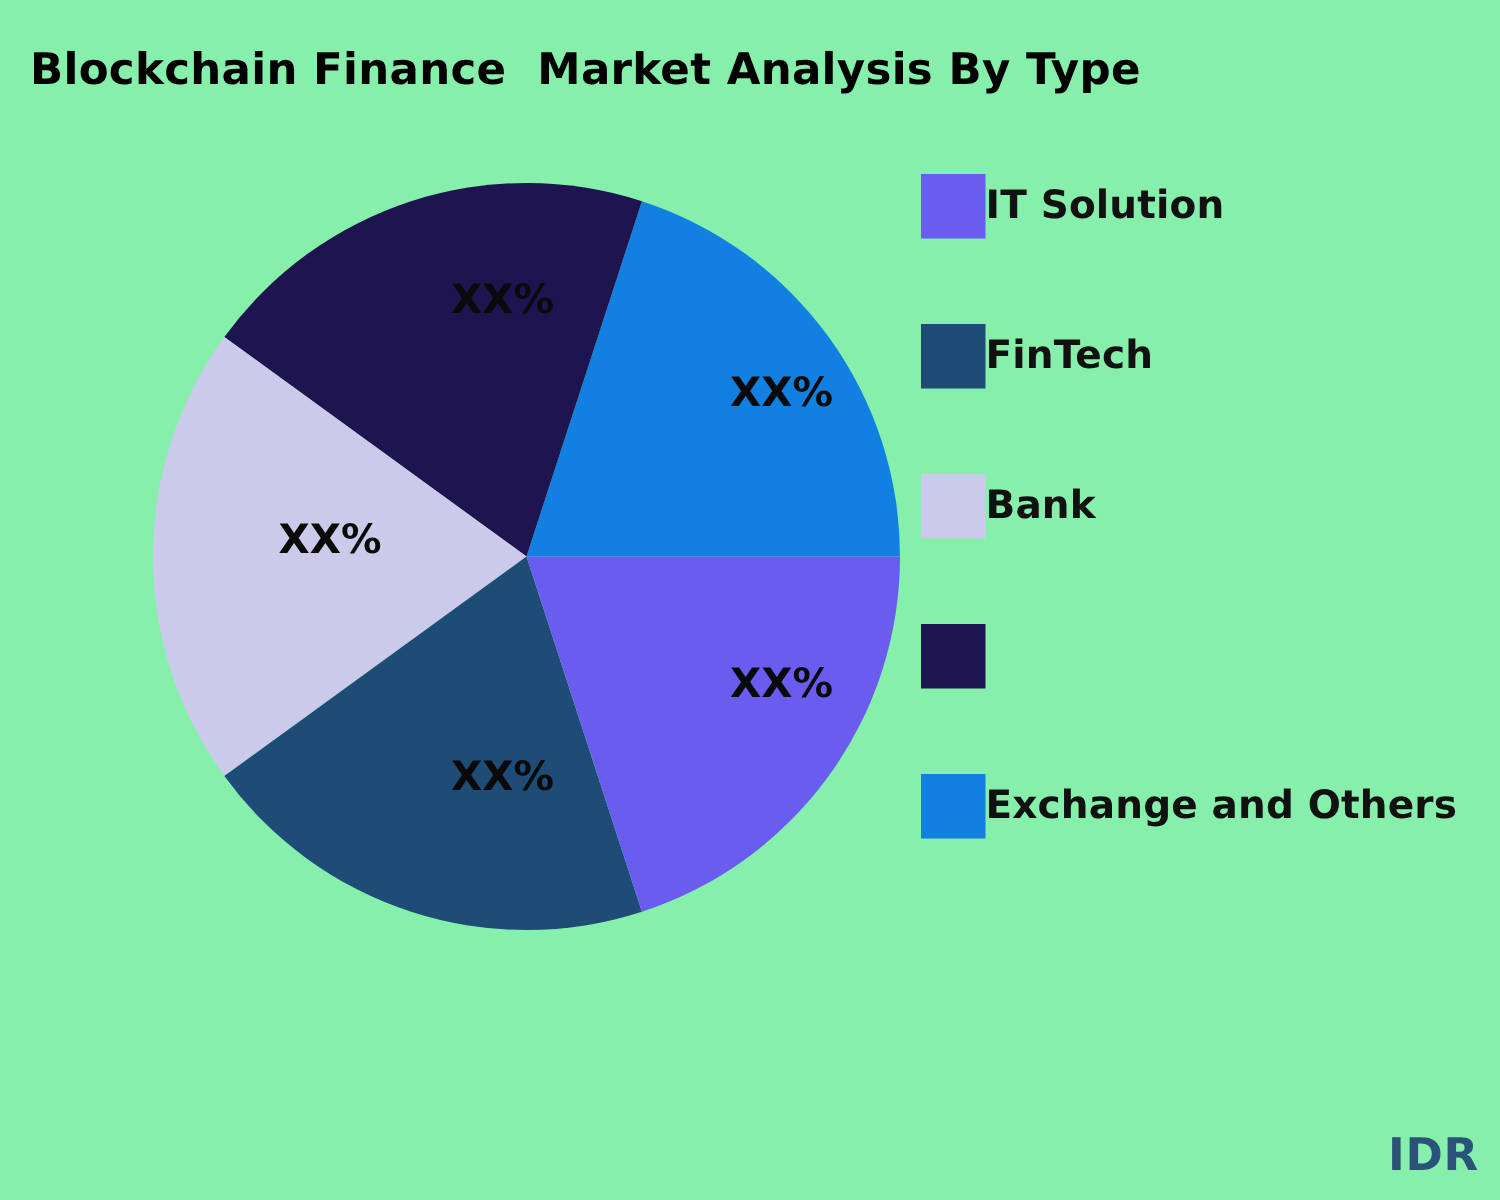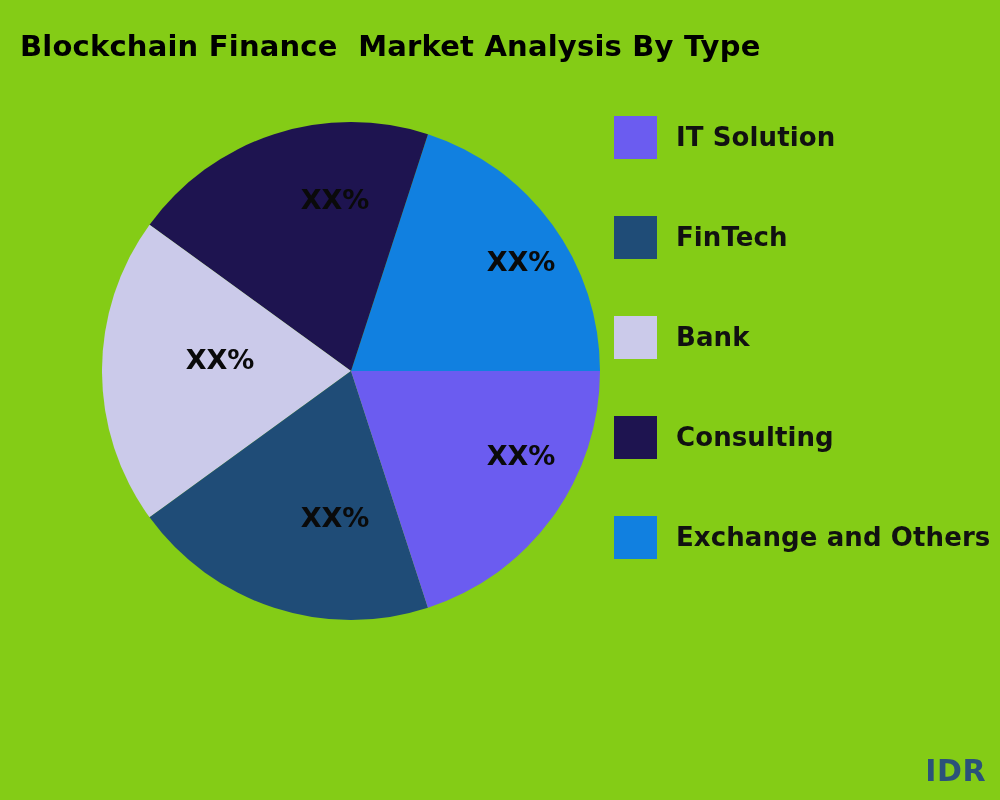--- a/index.html
+++ b/index.html
@@ -16,21 +16,21 @@
     position: relative;
     -webkit-font-smoothing: antialiased;
   }
 
   #canvas {
     position: absolute;
     left: 0;
     top: 0;
     width: 1000px;
     height: 800px;
-    background: #84cc16;
+    background: #86efac;
   }
 
   
   .chart-title {
     position: absolute;
     left: 20px;
     top: 26px;
     font-family: "DejaVu Sans", "Liberation Sans", sans-serif;
     font-size: 29px;
     font-weight: 700;
@@ -78,21 +78,20 @@
     align-items: center;
     white-space: nowrap;
   }
   .legend-swatch {
     width: 43px;
     height: 43px;
     flex: 0 0 43px;
     display: block;
   }
   .legend-label {
-    margin-left: 19px;
     font-family: "DejaVu Sans", "Liberation Sans", sans-serif;
     font-size: 26px;
     font-weight: 600;
     color: #111111;
     letter-spacing: 0.1px;
     line-height: 30px;
   }
 
   
   .watermark {
@@ -145,21 +144,20 @@
       <span class="legend-label">FinTech</span>
     </div>
 
     <div class="legend-item" style="top:200px;justify-content:center;">
       <span class="legend-swatch" style="background: rgb(203, 202, 234);"></span>
       <span class="legend-label">Bank</span>
     </div>
 
     <div class="legend-item" style="top:300px;">
       <span class="legend-swatch" style="background: rgb(30, 20, 80);"></span>
-      <span class="legend-label">Consulting</span>
     </div>
 
     <div class="legend-item" style="top:400px;">
       <span class="legend-swatch" style="background: rgb(17, 128, 224);"></span>
       <span class="legend-label">Exchange and Others</span>
     </div>
 
   </div>
 
   <div class="watermark">IDR</div>

